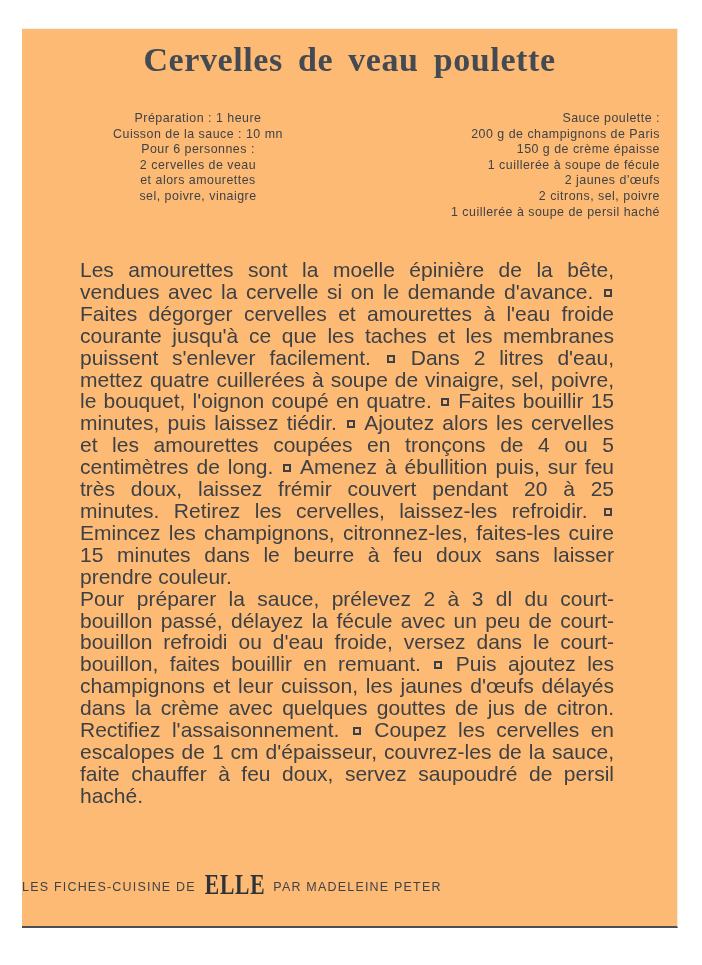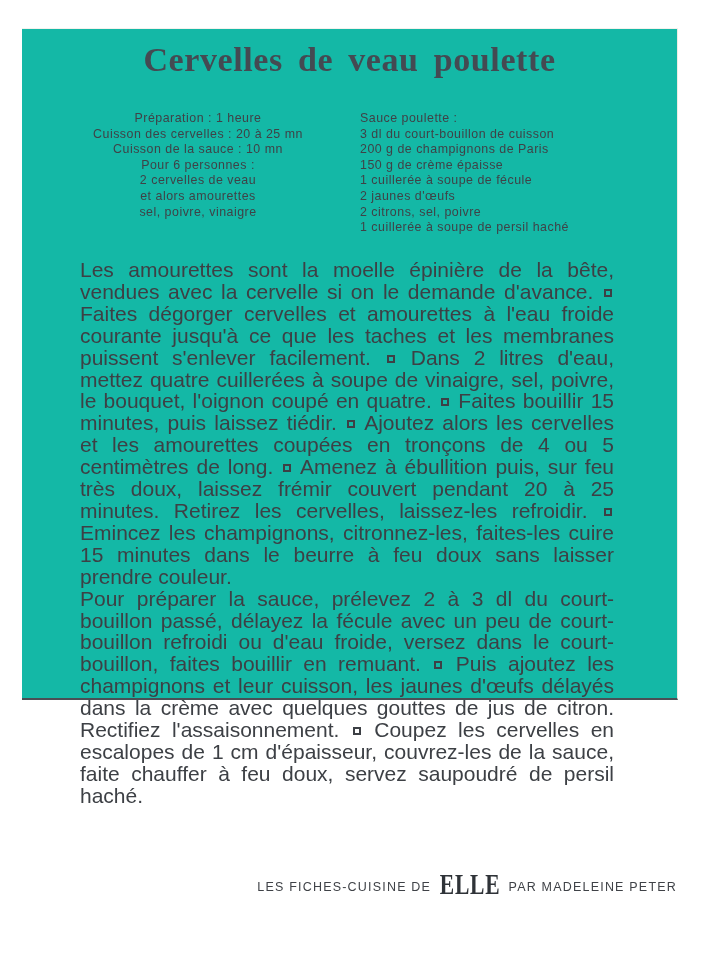--- a/index.html
+++ b/index.html
@@ -13,22 +13,22 @@
     body {
       position: relative;
       font-family: "Liberation Sans", sans-serif;
       color: #3a3d42;
     }
     .card {
       position: absolute;
       left: 22px;
       top: 28px;
       width: 656px;
-      height: 672px;
-      background: #14b8a6;
+      height: 900px;
+      background: #fdba74;
       border-right: 1px solid #efece4;
       border-top: 1px solid #f4f2ec;
       border-bottom: 2px solid #4a4f55;
       box-sizing: border-box;
     }
     .title {
       position: absolute;
       left: 0;
       top: 12px;
       width: 100%;
@@ -49,21 +49,21 @@
       font-size: 12.4px;
       line-height: 15.6px;
       letter-spacing: 0.5px;
       color: #3f4247;
     }
     .meta-right {
       position: absolute;
       left: 338px;
       top: 82px;
       width: 300px;
-      text-align: left;
+      text-align: right;
       font-size: 12.4px;
       line-height: 15.6px;
       letter-spacing: 0.5px;
       color: #3f4247;
     }
     .meta-line {
       display: block;
       white-space: nowrap;
     }
     .body-text {
@@ -86,21 +86,21 @@
       border: 2.5px solid #3d4045;
       box-sizing: border-box;
       margin: 0 2px 1px 2px;
       vertical-align: middle;
     }
     .footer {
       position: absolute;
       left: 0;
       top: 838px;
       width: 100%;
-      text-align: right;
+      text-align: left;
       font-size: 12.5px;
       letter-spacing: 1.2px;
       color: #3f4247;
       white-space: nowrap;
     }
     .footer .brand {
       font-family: "Liberation Serif", serif;
       font-weight: bold;
       font-size: 30px;
       letter-spacing: 1px;
@@ -113,31 +113,29 @@
   </style>
 </head>
 <body>
 
 <div class="card">
 
   <div class="title">Cervelles de veau poulette</div>
 
   <div class="meta-left">
     <span class="meta-line">Préparation : 1 heure</span>
-    <span class="meta-line">Cuisson des cervelles : 20 à 25 mn</span>
     <span class="meta-line">Cuisson de la sauce : 10 mn</span>
     <span class="meta-line">Pour 6 personnes :</span>
     <span class="meta-line">2 cervelles de veau</span>
     <span class="meta-line">et alors amourettes</span>
     <span class="meta-line">sel, poivre, vinaigre</span>
   </div>
 
   <div class="meta-right">
     <span class="meta-line">Sauce poulette :</span>
-    <span class="meta-line">3 dl du court-bouillon de cuisson</span>
     <span class="meta-line">200 g de champignons de Paris</span>
     <span class="meta-line">150 g de crème épaisse</span>
     <span class="meta-line">1 cuillerée à soupe de fécule</span>
     <span class="meta-line">2 jaunes d'œufs</span>
     <span class="meta-line">2 citrons, sel, poivre</span>
     <span class="meta-line">1 cuillerée à soupe de persil haché</span>
   </div>
 
   <div class="body-text">
     <p class="para">

